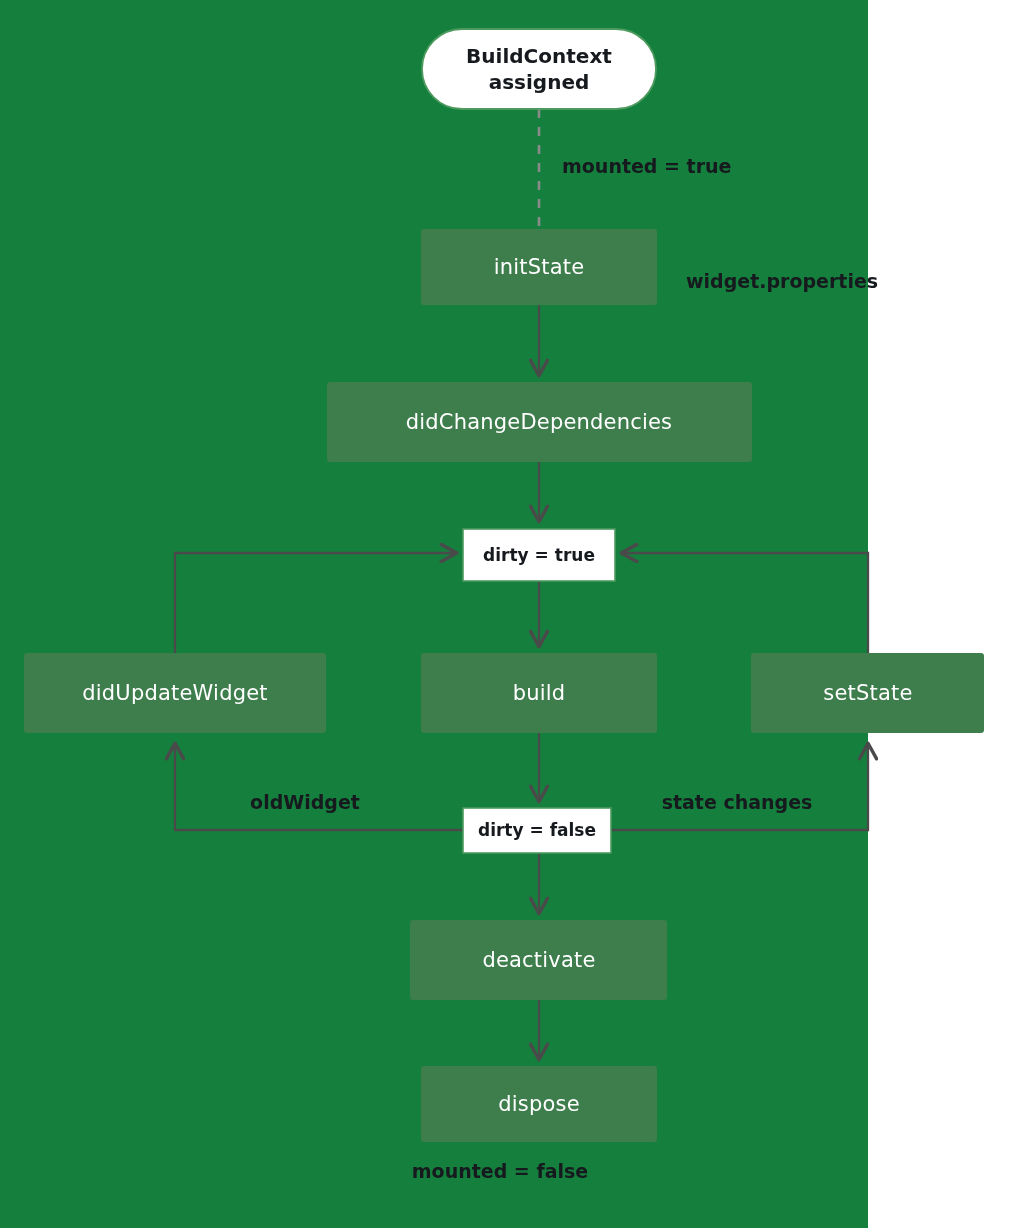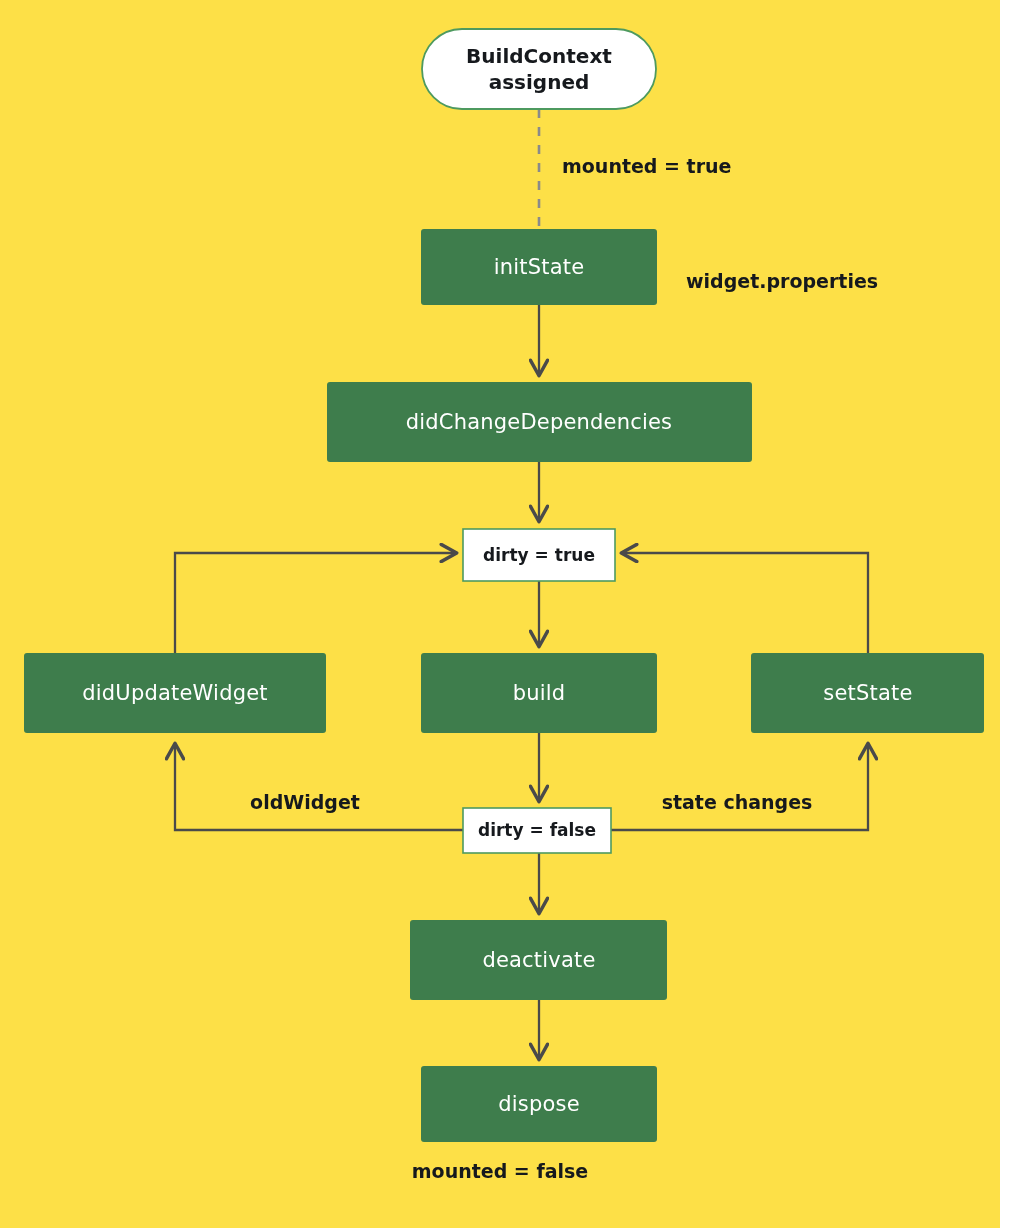--- a/index.html
+++ b/index.html
@@ -8,23 +8,23 @@
     background: #ffffff;
   }
   body {
     width: 1014px;
     height: 1228px;
     font-family: "DejaVu Sans", sans-serif;
     overflow: hidden;
   }
   #diagram-root {
     position: relative;
-    width: 1000px;
+    width: 868px;
     height: 1228px;
-    background: #fde047;
+    background: #15803d;
   }
   svg#flow {
     display: block;
     width: 1014px;
     height: 1228px;
   }
   .node-box {
     fill: #3E7D4C;
     stroke: none;
     rx: 3;

